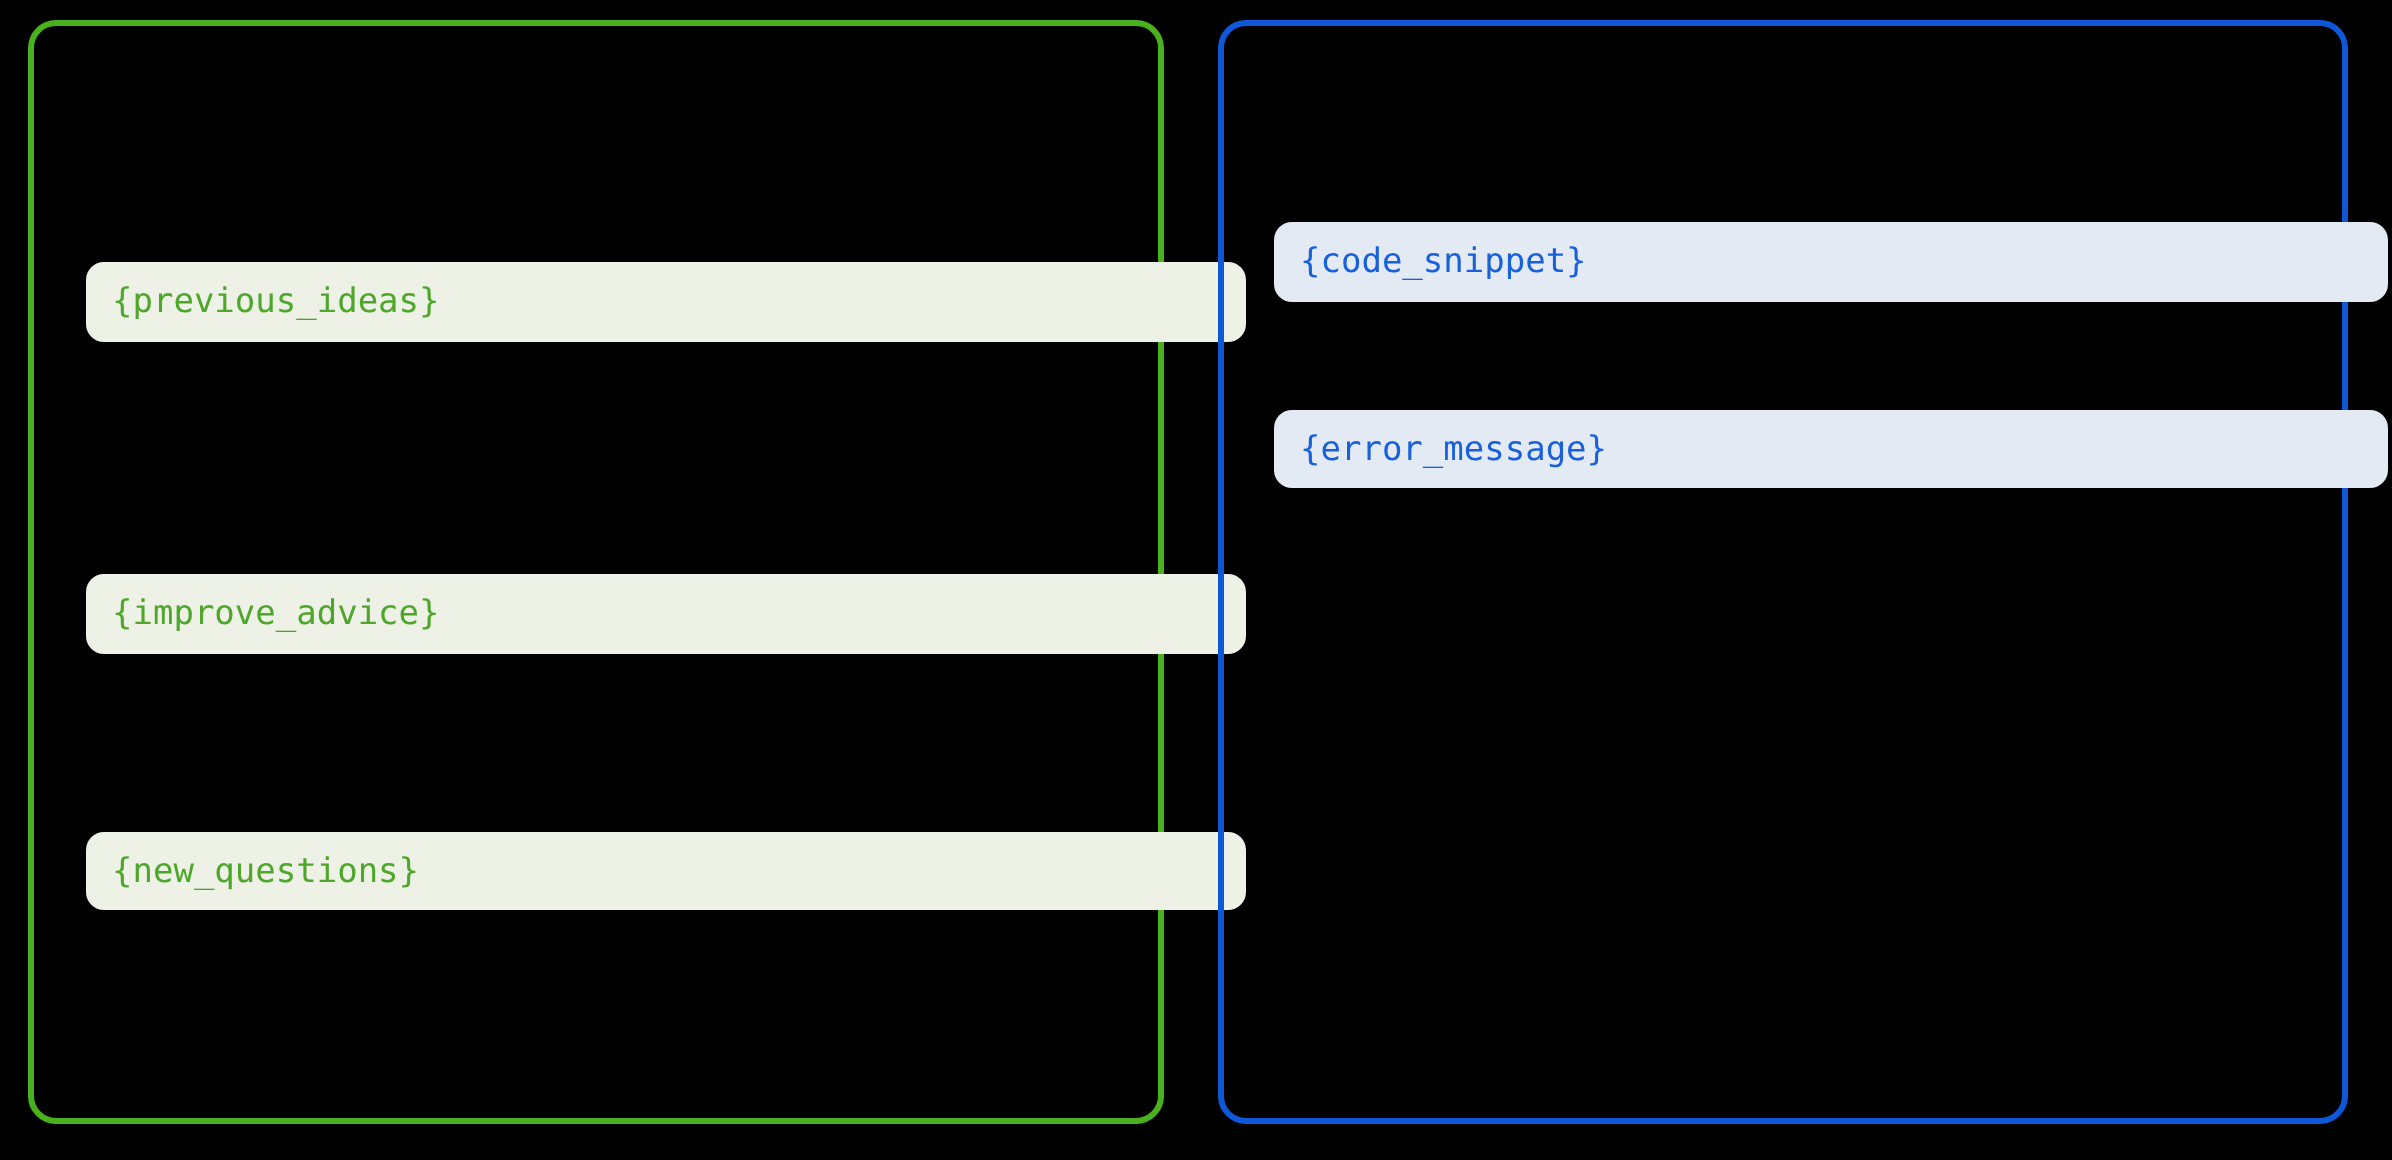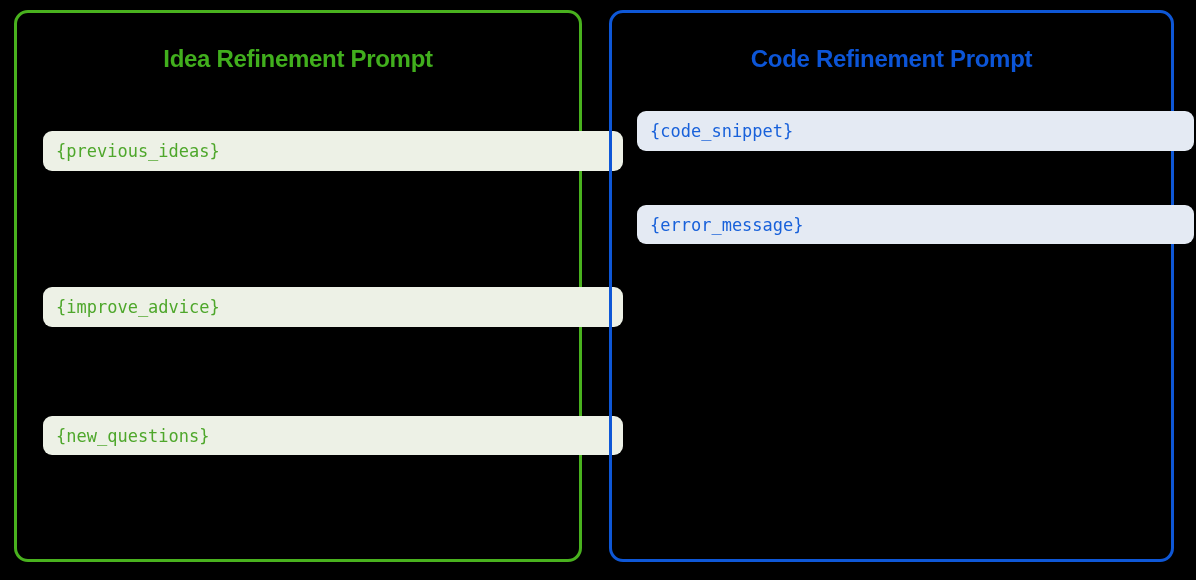--- a/index.html
+++ b/index.html
@@ -76,37 +76,35 @@
   .panel.green .chip.c2 { top: 403px; height: 39px; }
   .panel.blue  .chip.c0 { top: 98px;  }
   .panel.blue  .chip.c1 { top: 192px; height: 39px; align-items: center; }
 </style>
 </head>
 <body>
 
 <div class="canvas">
 
   <div class="panel green">
-    <div class="panel-title">Idea Refinement Prompt</div>
 
     <div class="chip c0">
       <span>{previous_ideas}</span>
     </div>
 
     <div class="chip c1">
       <span>{improve_advice}</span>
     </div>
 
     <div class="chip c2">
       <span>{new_questions}</span>
     </div>
   </div>
 
   <div class="panel blue">
-    <div class="panel-title">Code Refinement Prompt</div>
 
     <div class="chip c0">
       <span>{code_snippet}</span>
     </div>
 
     <div class="chip c1">
       <span>{error_message}</span>
     </div>
   </div>
 

